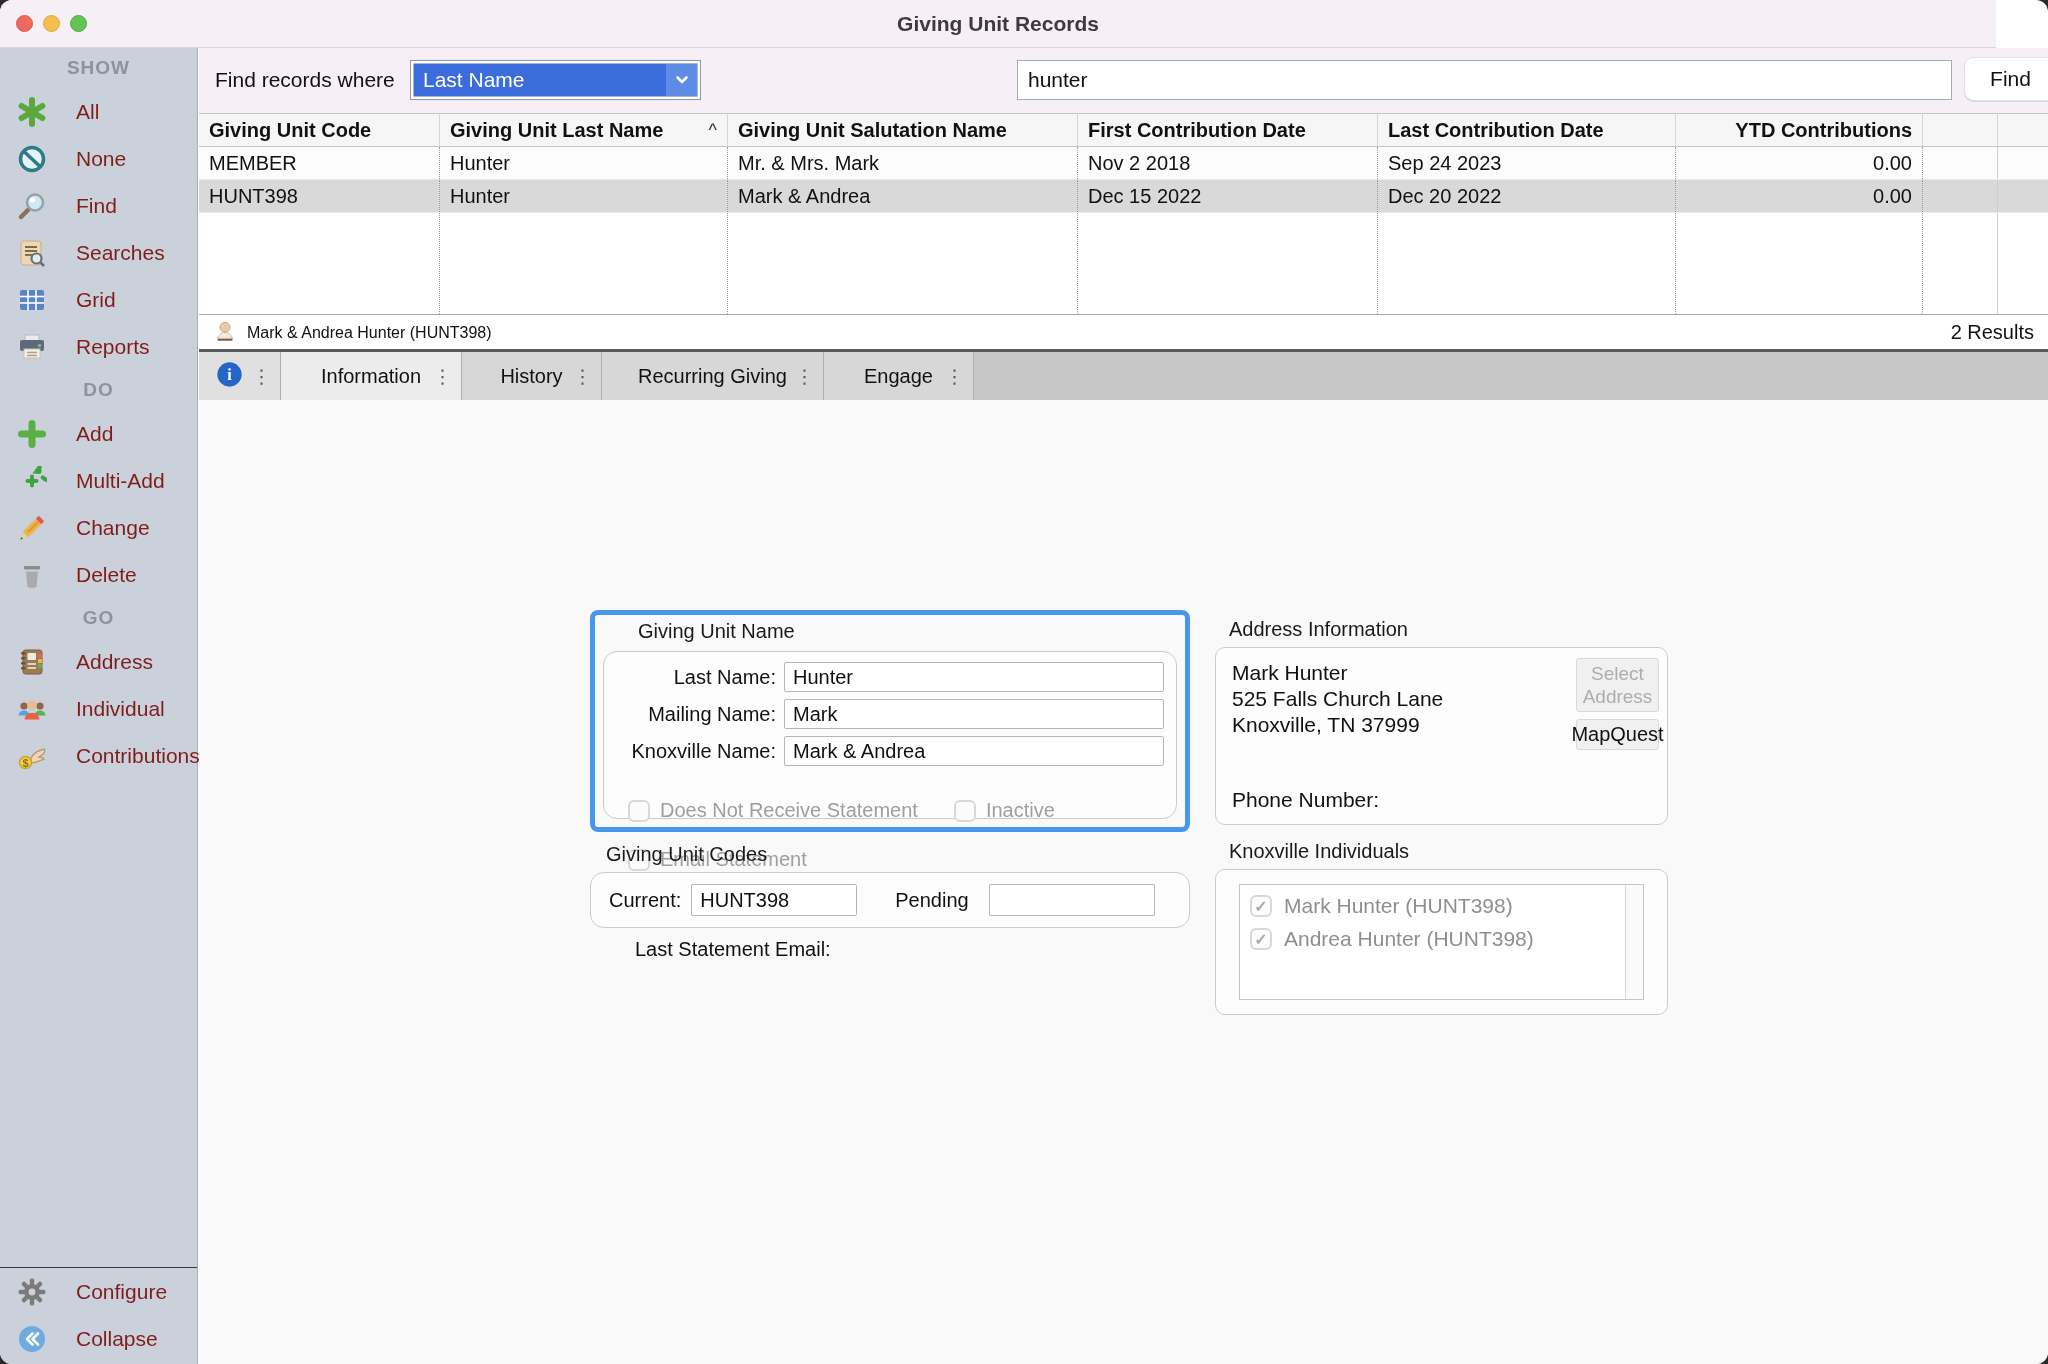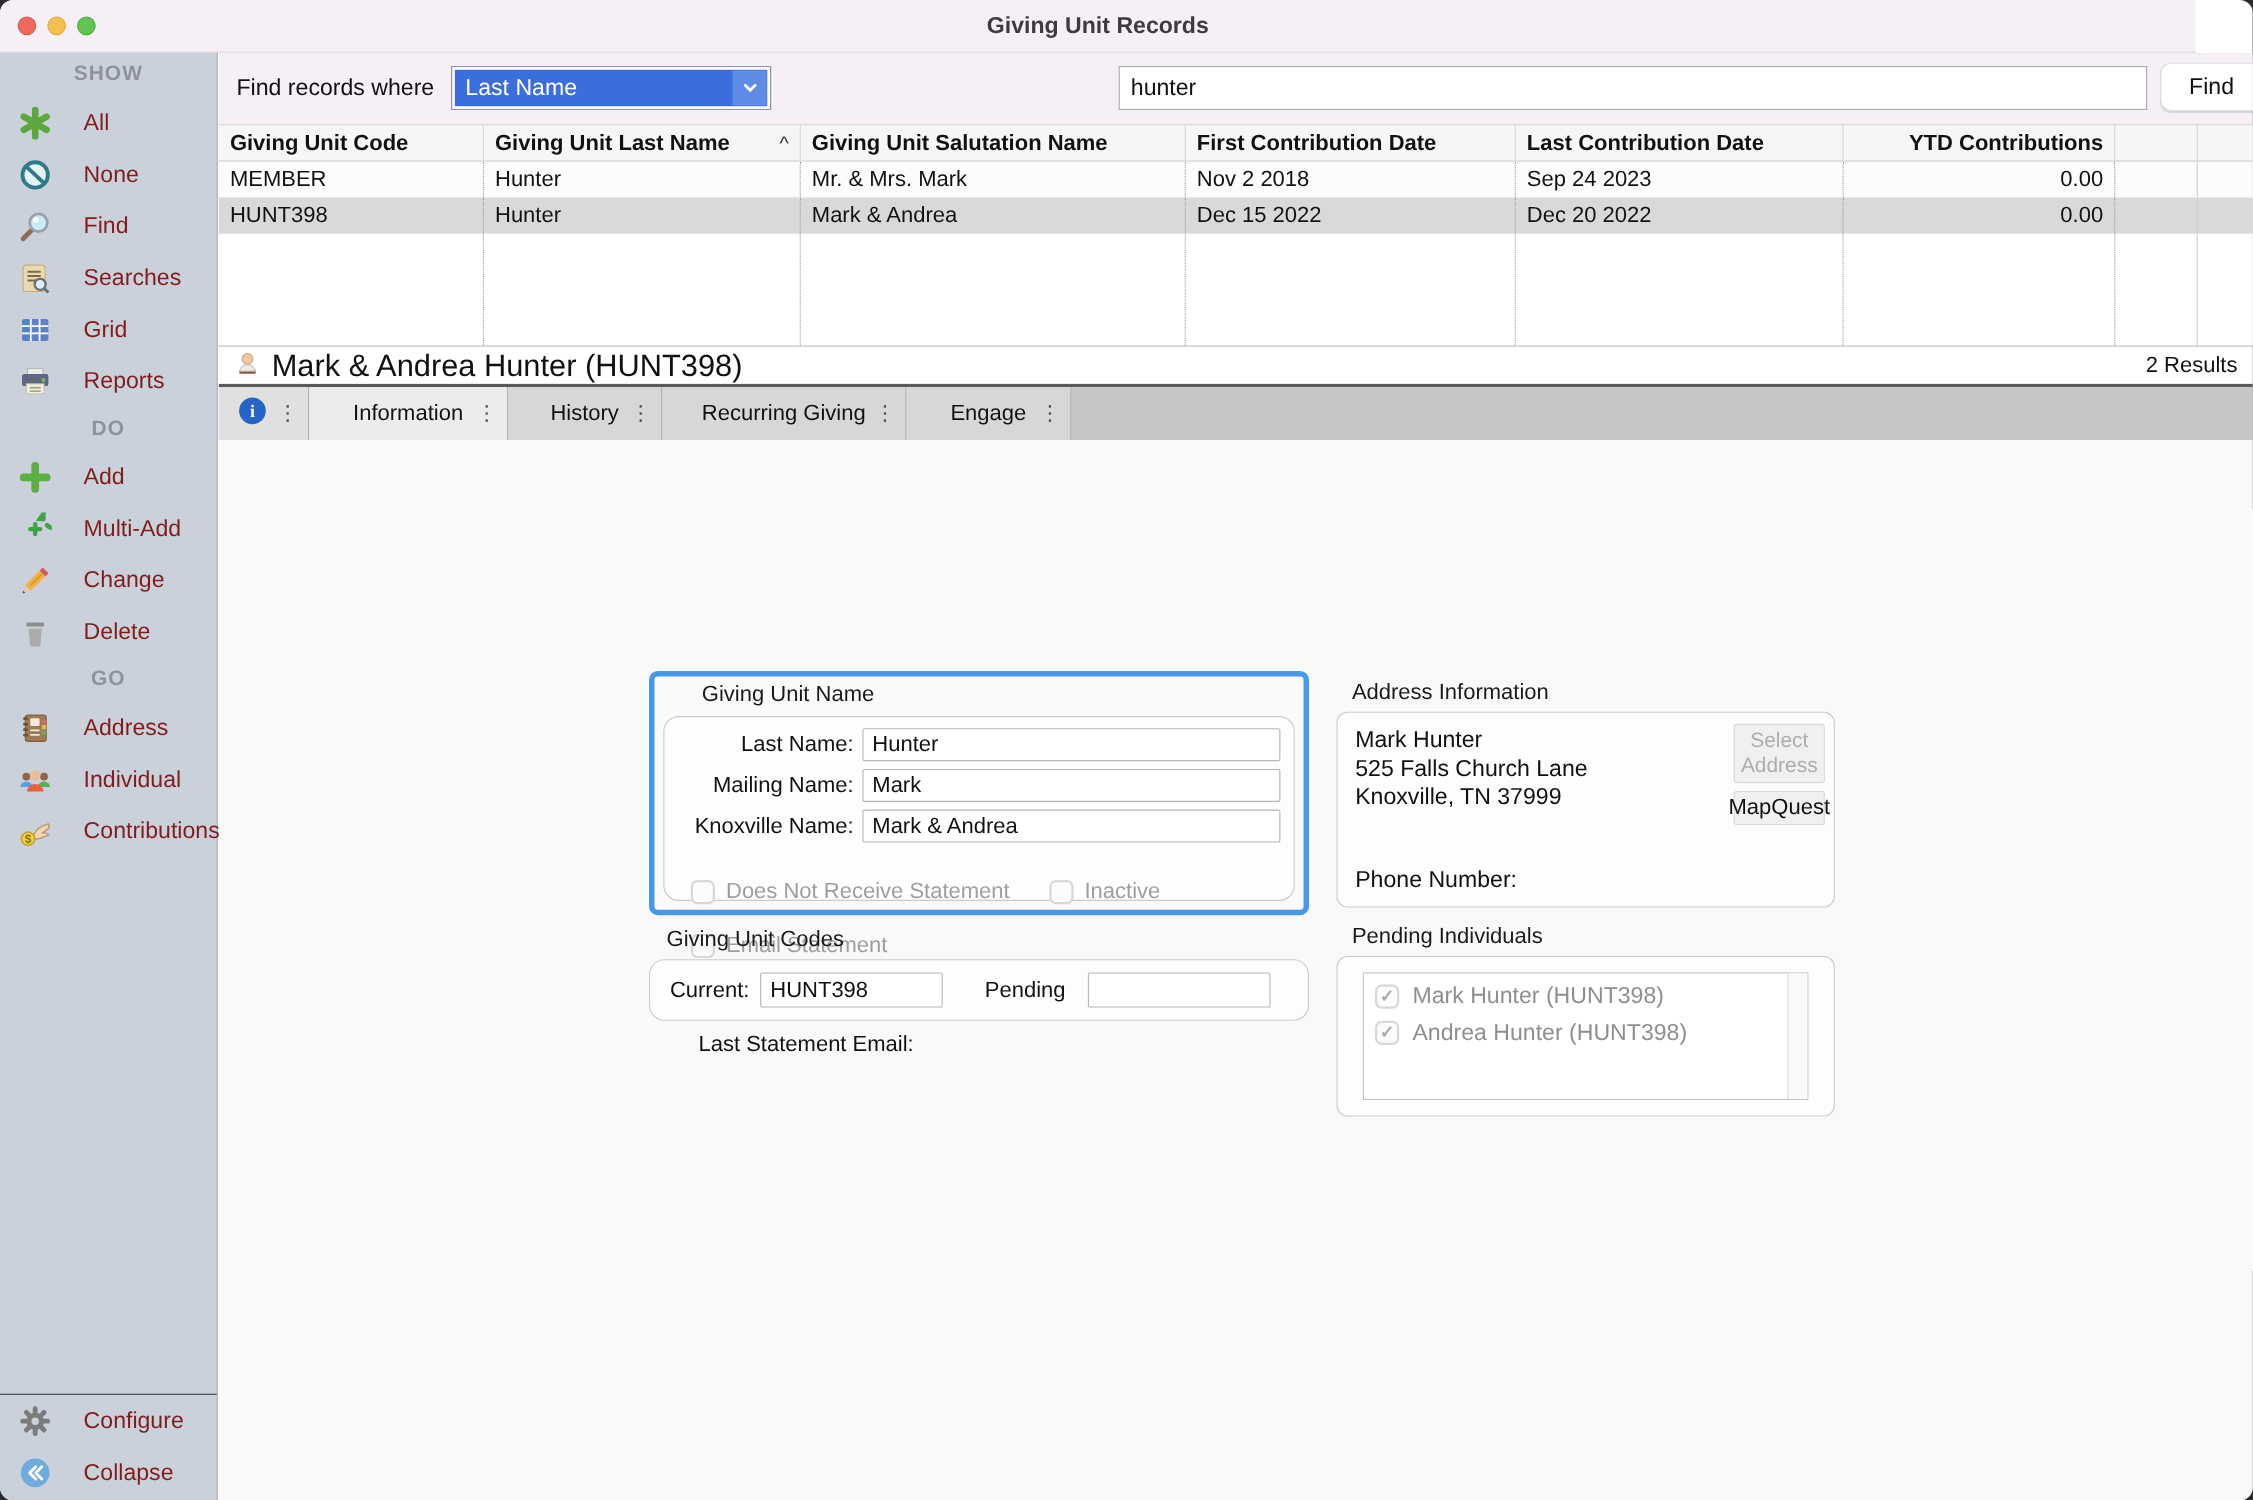--- a/index.html
+++ b/index.html
@@ -71,21 +71,21 @@
   .th.gutter { border-right:1px solid #D6D6D6; }
   .num { justify-content:flex-end; }
   .row { height:33px; border-bottom:1px solid #EAEAEA; background:#FCFCFC; }
   .row.selected { background:#D9D9D9; }
   .row.empty { background:#FFFFFF; border-bottom:none; }
   .sort-caret { margin-left:auto; font-weight:normal; color:#333; font-size:18px; }
 
   
   .recordbar { position:absolute; left:199px; top:316px; width:1849px; height:33px;
                background:#FFF; display:flex; align-items:center; padding:0 14px; }
-  .recordbar .name { font-size:28px; color:#111; margin-left:10px; }
+  .recordbar .name { font-size:16px; color:#111; margin-left:10px; }
   .recordbar .results { margin-left:auto; font-size:20px; color:#111; }
   .dark-divider { position:absolute; left:199px; top:349px; width:1849px; height:3px;
                   background:#5A5A5A; }
   .tabbar { position:absolute; left:199px; top:352px; width:1849px; height:48px;
             background:#C7C6C6; }
   .tabseg { position:absolute; top:0; height:48px; border-right:1px solid #AFAFAF;
             display:flex; align-items:center; justify-content:center; cursor:default; }
   .tabseg .dots { position:absolute; right:9px; color:#555; font-size:19px; }
   .tab-info { left:0; width:82px; background:#E1E0E0; }
   .tab-a { background:#EDECEC; }
@@ -529,21 +529,21 @@
         <div class="line">Knoxville, TN 37999</div>
         <div class="addr-btns">
           <div class="gray-btn disabled">Select Address</div>
           <div class="gray-btn mapquest">MapQuest</div>
         </div>
         <div class="phone">Phone Number:</div>
       </div>
     </div>
 
     <div class="attached">
-      <div class="box-label">Pending Individuals</div>
+      <div class="box-label">Knoxville Individuals</div>
       <div class="fieldset">
         <div class="listbox">
           <div class="li-row">
             <span class="cb checked">✓</span>
             <span class="lilabel">Mark Hunter (HUNT398)</span>
           </div>
           <div class="li-row">
             <span class="cb checked">✓</span>
             <span class="lilabel">Andrea Hunter (HUNT398)</span>
           </div>

